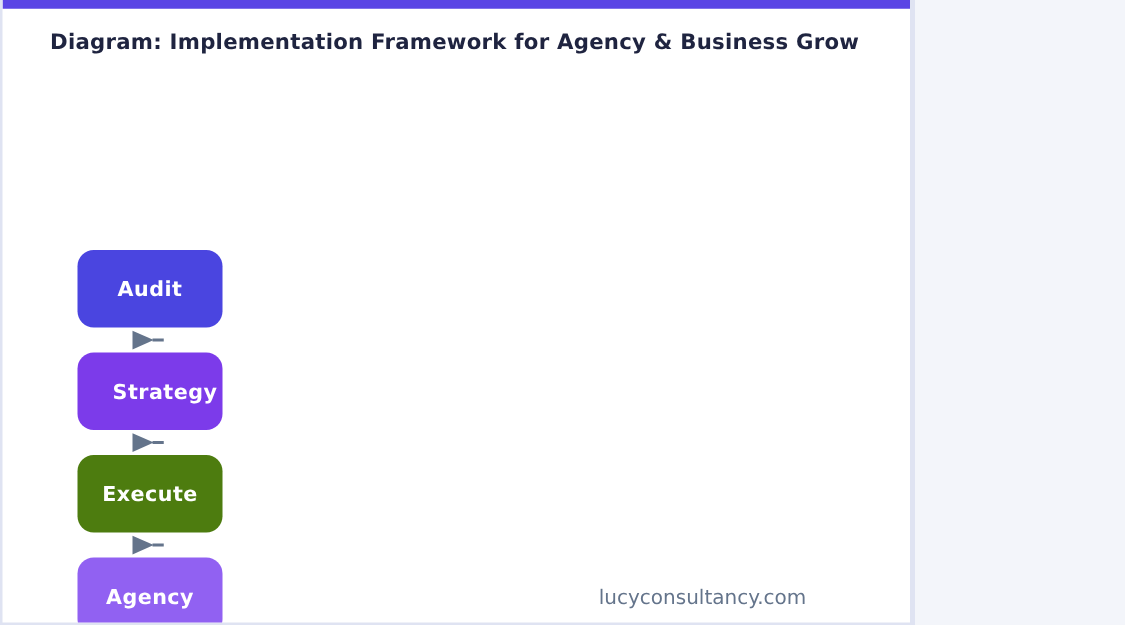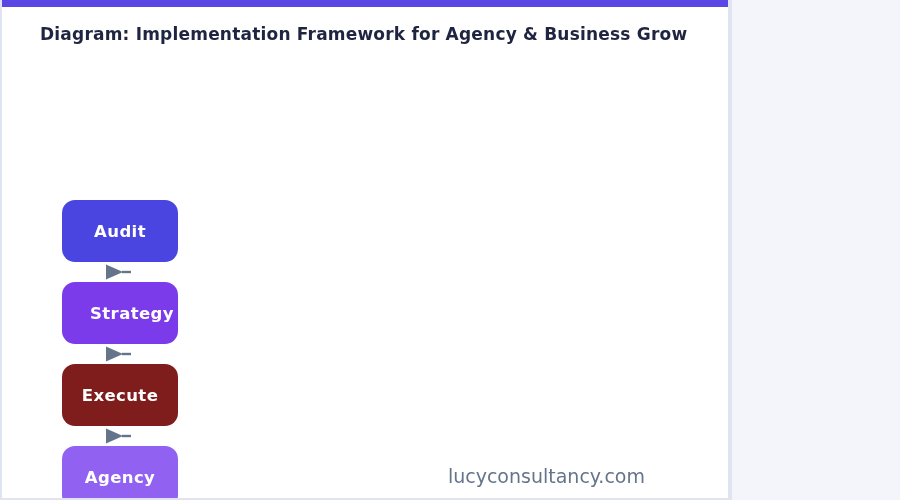--- a/index.html
+++ b/index.html
@@ -66,21 +66,21 @@
     display: flex;
     align-items: center;
     justify-content: center;
   }
   .arrow svg { display: block; }
   .arrow .head { fill: var(--arrow); }
   .footer {
     position: absolute;
     right: 83px;
     bottom: 11px;
-    font-size: 19px;
+    font-size: 16px;
     color: var(--footer);
   }
 </style>
 </head>
 <body>
 
 <div class="canvas">
   <div class="topbar"></div>
 
   <h1 class="title">Diagram: Implementation Framework for Agency &amp; Business Grow</h1>
@@ -97,21 +97,21 @@
 
     <div class="step-box" style="background: rgb(124, 59, 234); color: rgb(255, 255, 255); padding-left: 24px;">Strategy</div>
 
     <div class="arrow">
       <svg width="30" height="20" viewBox="0 0 30 20" aria-hidden="true">
         <polygon class="head" points="1,2.5 1,17.5 18,10"></polygon>
         <rect class="head" x="17" y="8.8" width="9" height="2.4"></rect>
       </svg>
     </div>
 
-    <div class="step-box" style="background: #7f1d1d; color: rgb(255, 255, 255);">Execute</div>
+    <div class="step-box" style="background: #4d7c0f; color: rgb(255, 255, 255);">Execute</div>
 
     <div class="arrow">
       <svg width="30" height="20" viewBox="0 0 30 20" aria-hidden="true">
         <polygon class="head" points="1,2.5 1,17.5 18,10"></polygon>
         <rect class="head" x="17" y="8.8" width="9" height="2.4"></rect>
       </svg>
     </div>
 
     <div class="step-box" style="background: rgb(145, 97, 242); color: rgb(255, 255, 255);">Agency</div>
 

